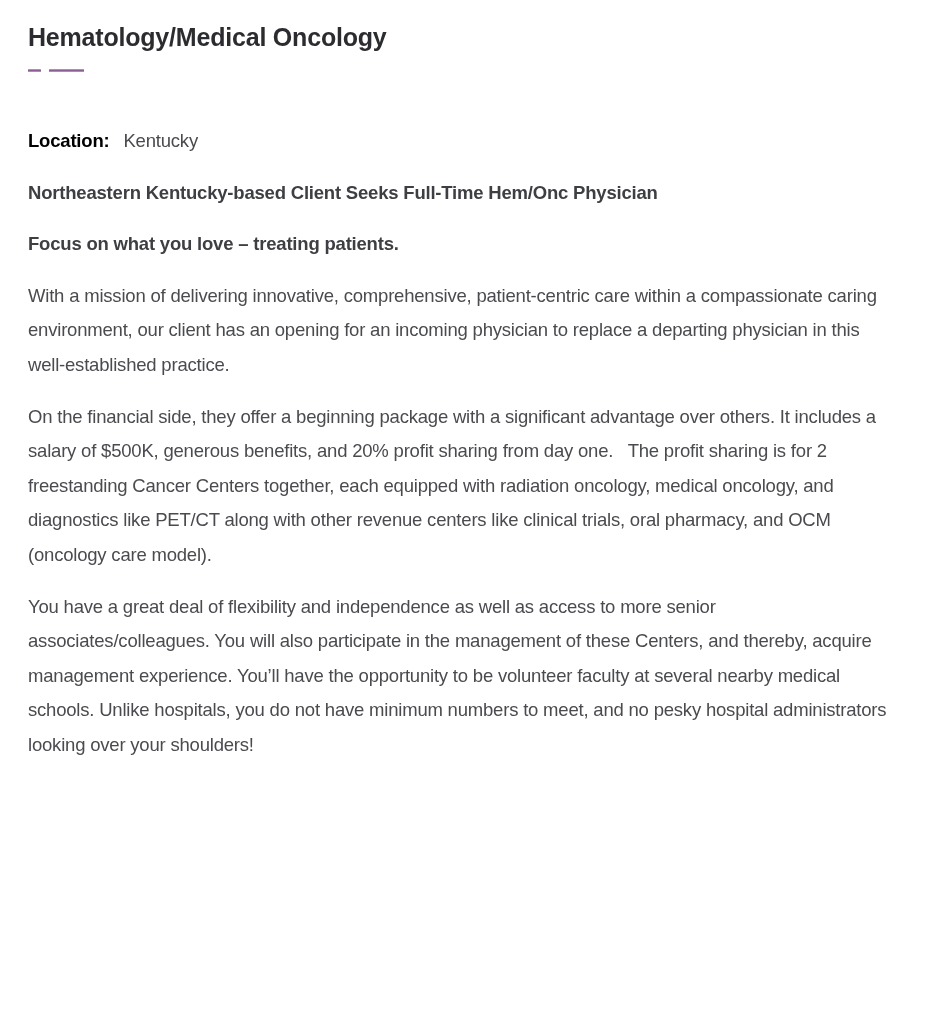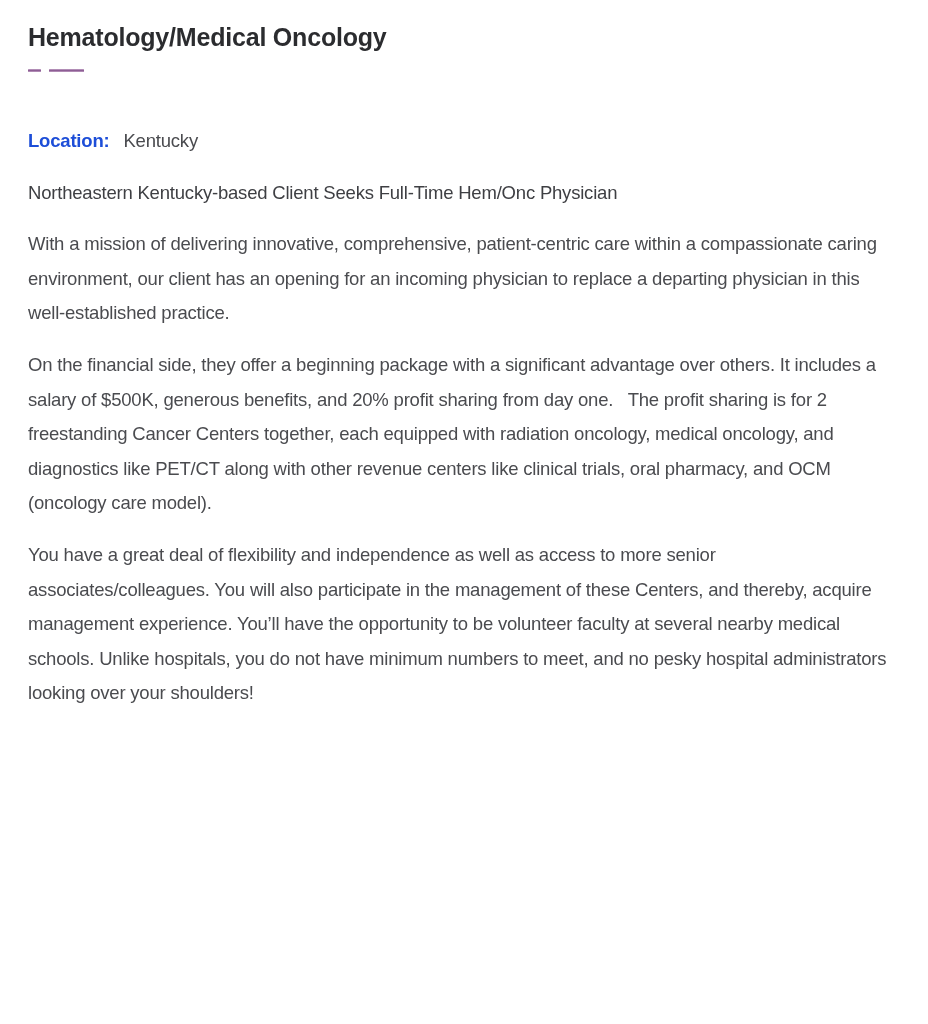--- a/index.html
+++ b/index.html
@@ -50,26 +50,26 @@
     color: #4a4b4f;
   }
   .content p {
     margin: 0 0 17px 0;
     white-space: pre-wrap;
   }
   .lead {
     margin-top: 52px !important;
   }
   .heading {
-    font-weight: 400;
+    font-weight: 700;
     color: #3e3f43;
   }
   .loc-label {
     font-weight: 700;
-    color: #1d4ed8;
+    color: #000000;
   }
   .loc-value {
     margin-left: 14px;
   }
 </style>
 </head>
 <body>
 
 <div class="page">
 
@@ -79,20 +79,21 @@
     <span class="seg seg-short"></span>
     <span class="seg seg-long"></span>
   </div>
 
   <div class="content">
 
     <p class="lead"><span class="loc-label">Location:</span><span class="loc-value">Kentucky</span></p>
 
     <p class="heading">Northeastern Kentucky-based Client Seeks Full-Time Hem/Onc Physician</p>
 
+    <p class="heading">Focus on what you love – treating patients.</p>
 
     <p>With a mission of delivering innovative, comprehensive, patient-centric care within a compassionate caring environment, our client has an opening for an incoming physician to replace a departing physician in this well-established practice.</p>
 
 
     <p>On the financial side, they offer a beginning package with a significant advantage over others. It includes a salary of $500K, generous benefits, and 20% profit sharing from day one.   The profit sharing is for 2 freestanding Cancer Centers together, each equipped with radiation oncology, medical oncology, and diagnostics like PET/CT along with other revenue centers like clinical trials, oral pharmacy, and OCM (oncology care model).</p>
 
     <p>You have a great deal of flexibility and independence as well as access to more senior associates/colleagues. You will also participate in the management of these Centers, and thereby, acquire management experience. You’ll have the opportunity to be volunteer faculty at several nearby medical schools. Unlike hospitals, you do not have minimum numbers to meet, and no pesky hospital administrators looking over your shoulders!</p>
 
 
   </div>

